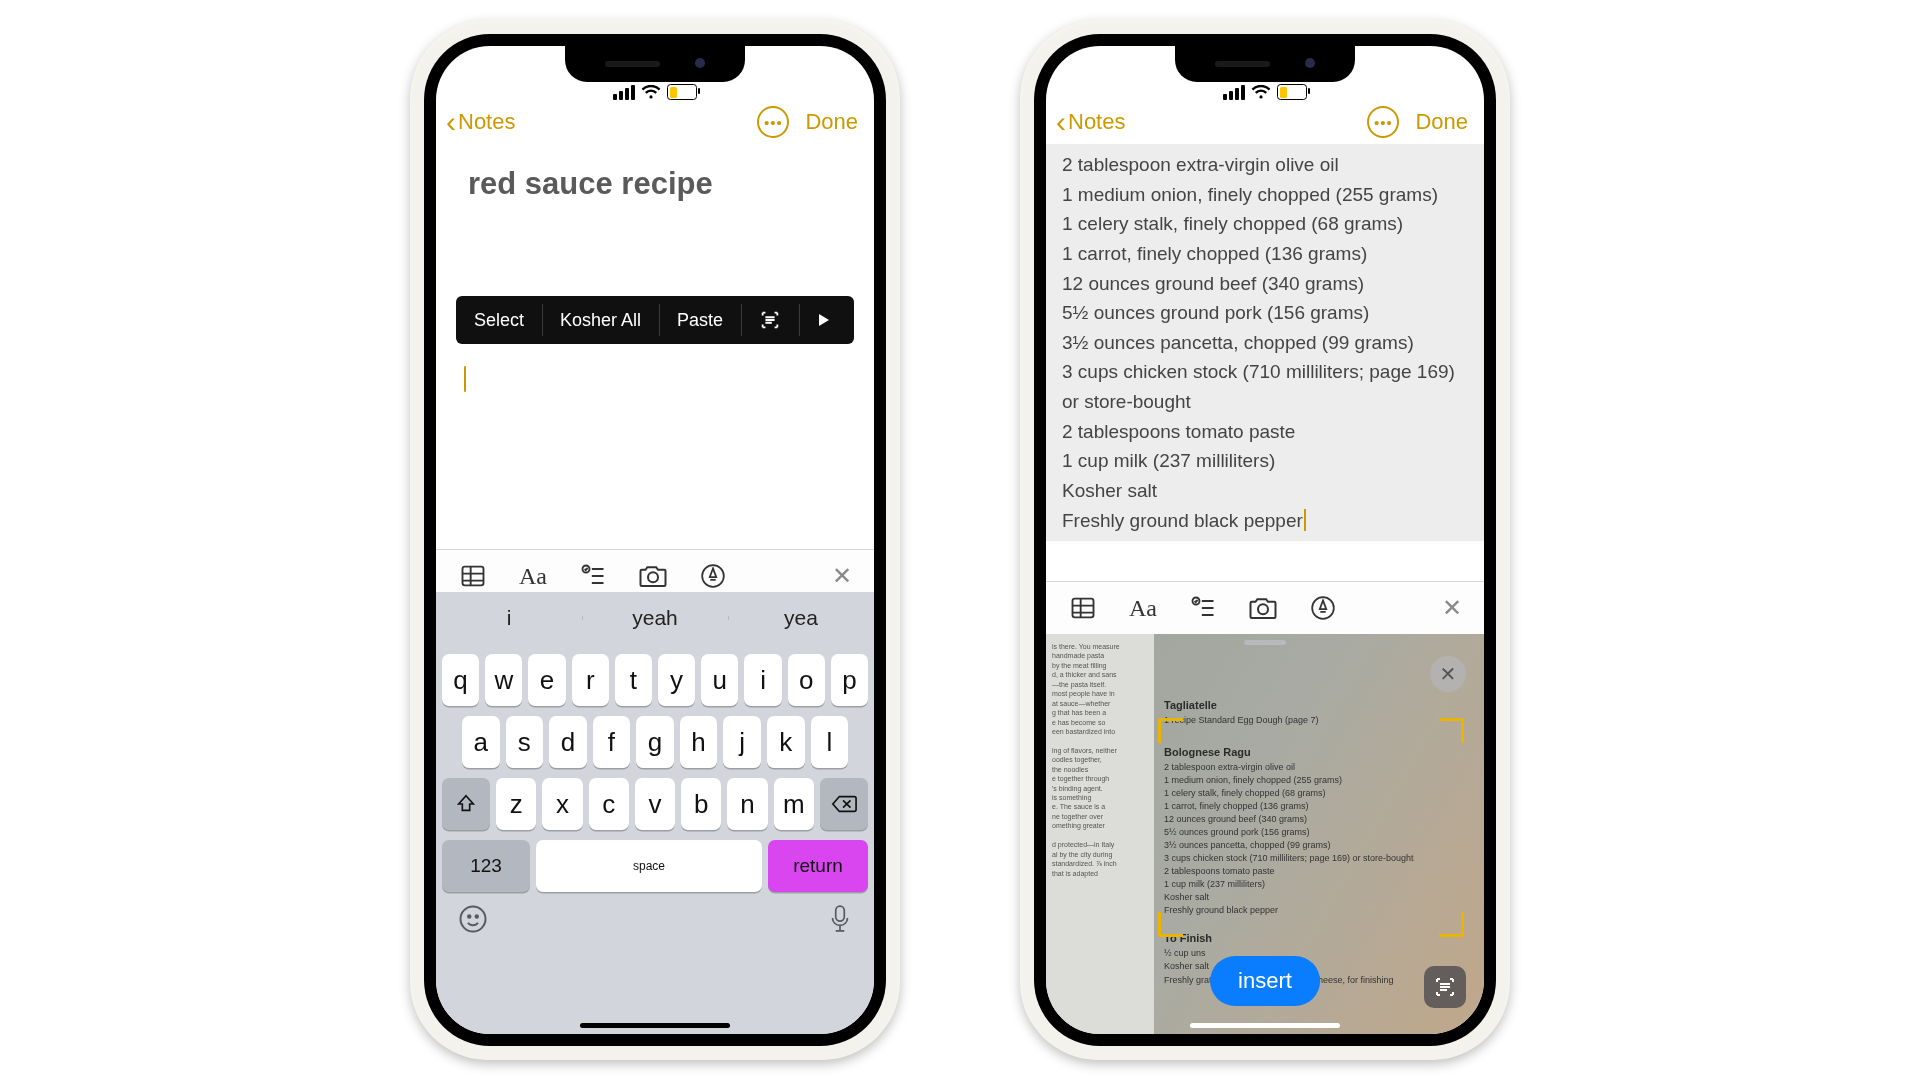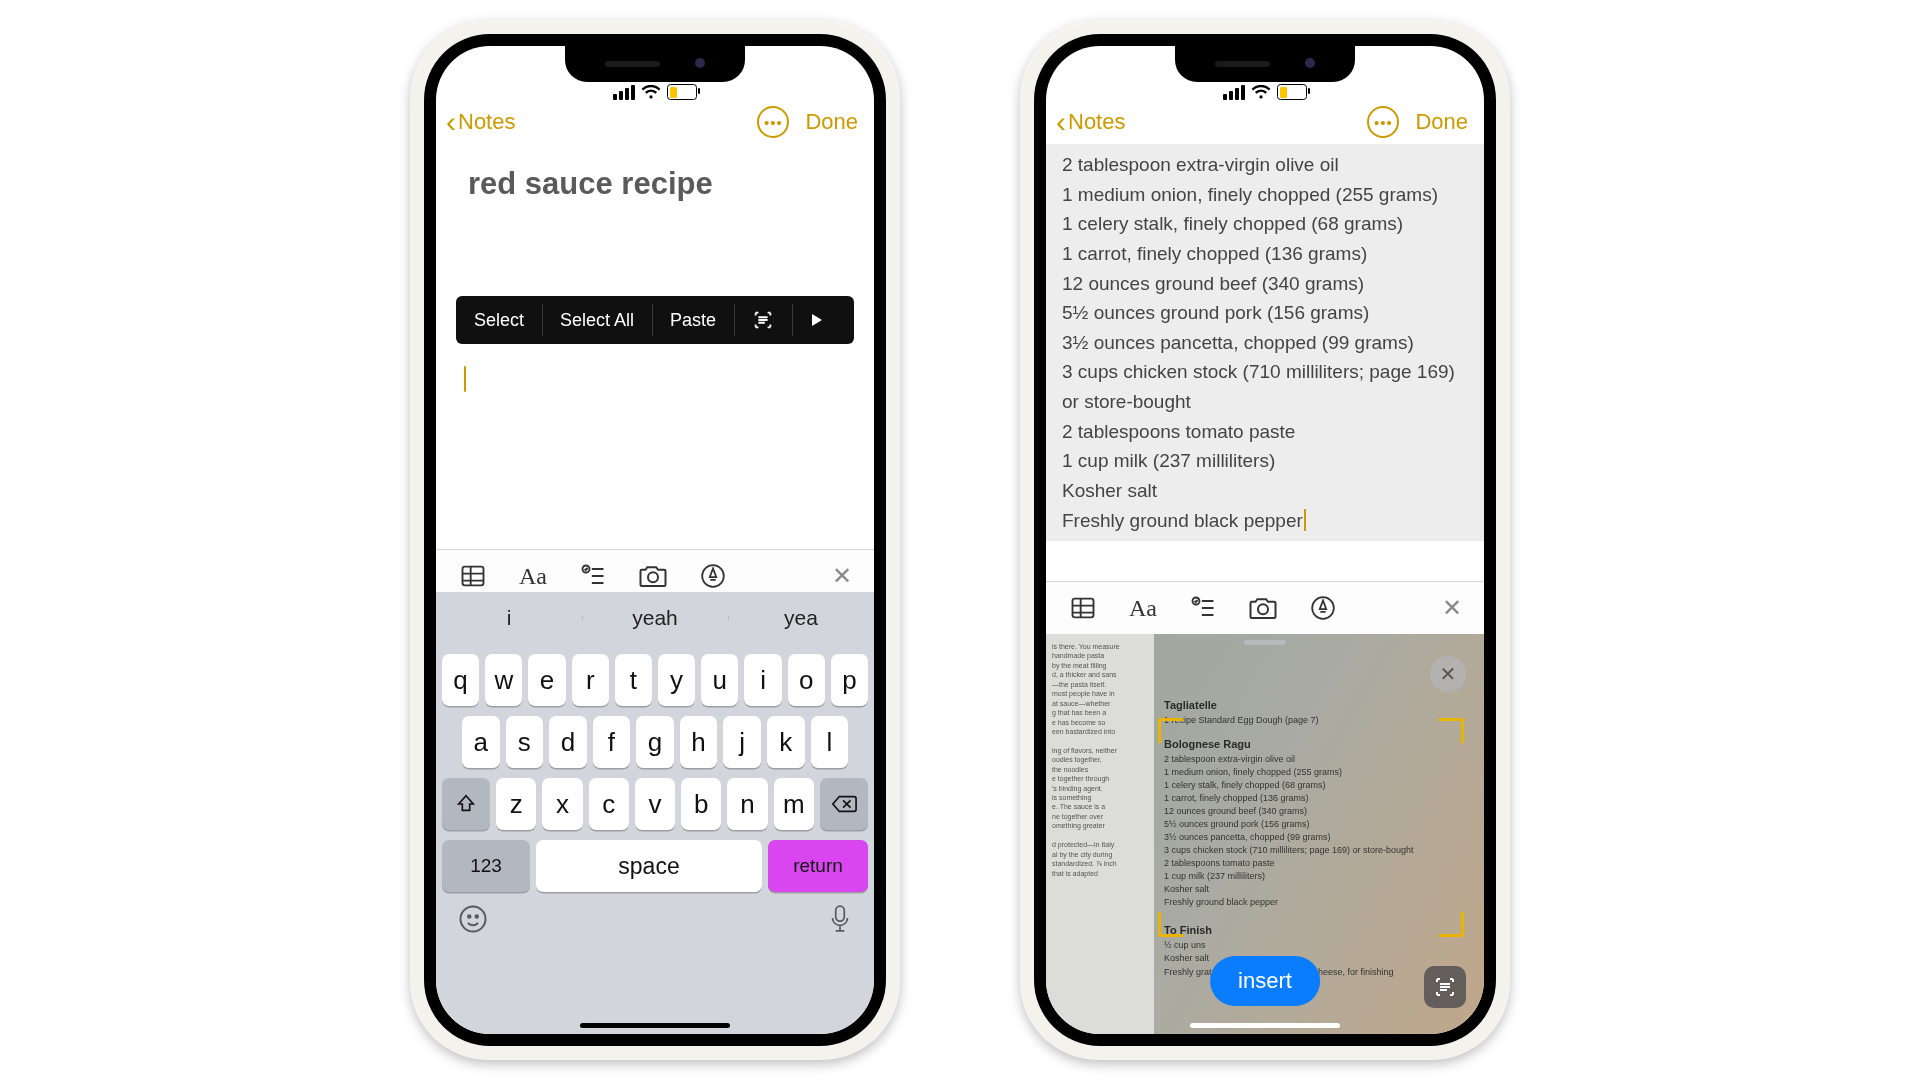--- a/index.html
+++ b/index.html
@@ -165,21 +165,21 @@
   .krow{display:flex;gap:6px;padding:0 6px;margin-top:10px;}
   .krow.r2{padding:0 26px;}
   .key{
     flex:1;background:#fff;border-radius:7px;height:52px;
     display:flex;align-items:center;justify-content:center;
     font-size:26px;color:#111;box-shadow:0 1.5px 0 rgba(0,0,0,.25);
   }
   .key.func{background:#b3b8c0;}
   .key.shift,.key.del{flex:0 0 48px;}
   .key.num{flex:0 0 88px;font-size:19px;}
-  .key.space{flex:1;font-size:23px;text-align:center;}
+  .key.space{flex:1;font-size:12px;text-align:center;}
   .key.return{flex:0 0 100px;font-size:19px;background:#d946ef;}
   .kb-bottom{display:flex;justify-content:space-between;align-items:center;padding:12px 22px 0 22px;font-size:28px;color:#5a5a60;}
   .home-ind{position:absolute;bottom:6px;left:50%;transform:translateX(-50%);width:150px;height:5px;background:#000;border-radius:3px;}
 
   
   .note-content{
     padding:6px 16px;
     font-size:19px;
     line-height:1.56;
     color:#444;
@@ -271,21 +271,21 @@
         <div class="nav-right">
           <span class="more-circle">•••</span>
           <span>Done</span>
         </div>
       </div>
 
       <div class="note-title">red sauce recipe</div>
 
       <div class="edit-popup" style="top:250px">
         <div class="item">Select</div>
-        <div class="item">Select All</div>
+        <div class="item">Kosher All</div>
         <div class="item">Paste</div>
         <div class="item">
           <svg width="22" height="22" viewBox="0 0 24 24" fill="none" stroke="#fff" stroke-width="2">
                 <path d="M4 4h3M4 4v3M20 4h-3M20 4v3M4 20h3M4 20v-3M20 20h-3M20 20v-3M7 9h10M7 12h10M7 15h7"></path>
               </svg>
         </div>
         <div class="item">
           <svg width="14" height="14" viewBox="0 0 12 14">
                 <path d="M1 1l10 6-10 6z" fill="#fff"></path>
               </svg>
@@ -515,21 +515,21 @@
 omething greater
 
 d protected—in Italy
 al by the city during
 standardized. ⅞ inch
 that is adapted</div>
 
         <div class="recipe-card">
           <div class="rtitle">Tagliatelle</div>
           <div class="sub">1 recipe Standard Egg Dough  (page 7)</div>
-          <div class="rtitle" style="margin-top:10px">Bolognese Ragu</div>
+          <div class="rtitle" style="margin-top:18px">Bolognese Ragu</div>
           <div id="bolo-lines">
                 <div class="sub">2 tablespoon extra-virgin olive oil</div>
                 <div class="sub">1 medium onion, finely chopped (255 grams)</div>
                 <div class="sub">1 celery stalk, finely chopped (68 grams)</div>
                 <div class="sub">1 carrot, finely chopped (136 grams)</div>
                 <div class="sub">12 ounces ground beef (340 grams)</div>
                 <div class="sub">5½ ounces ground pork (156 grams)</div>
                 <div class="sub">3½ ounces pancetta, chopped (99 grams)</div>
                 <div class="sub">3 cups chicken stock (710 milliliters; page 169) or store-bought</div>
                 <div class="sub">2 tablespoons tomato paste</div>

